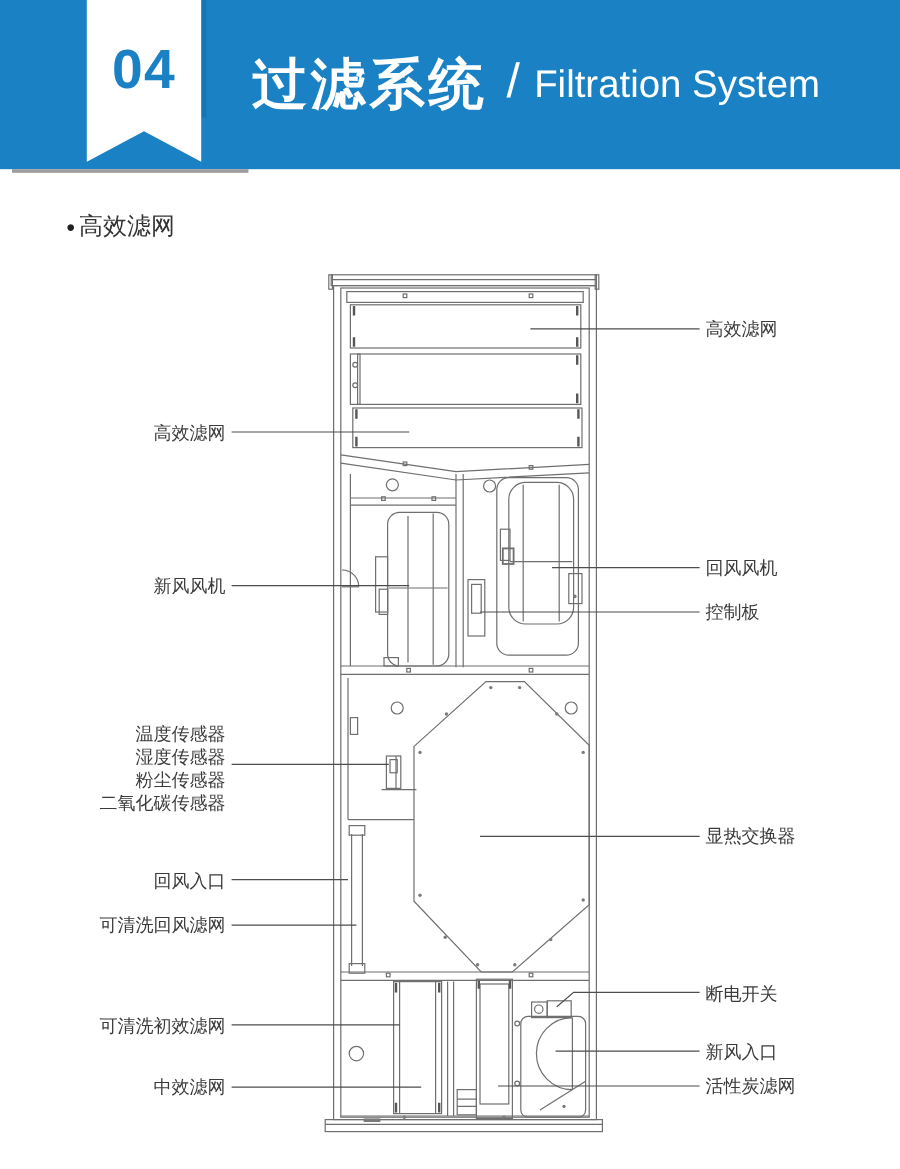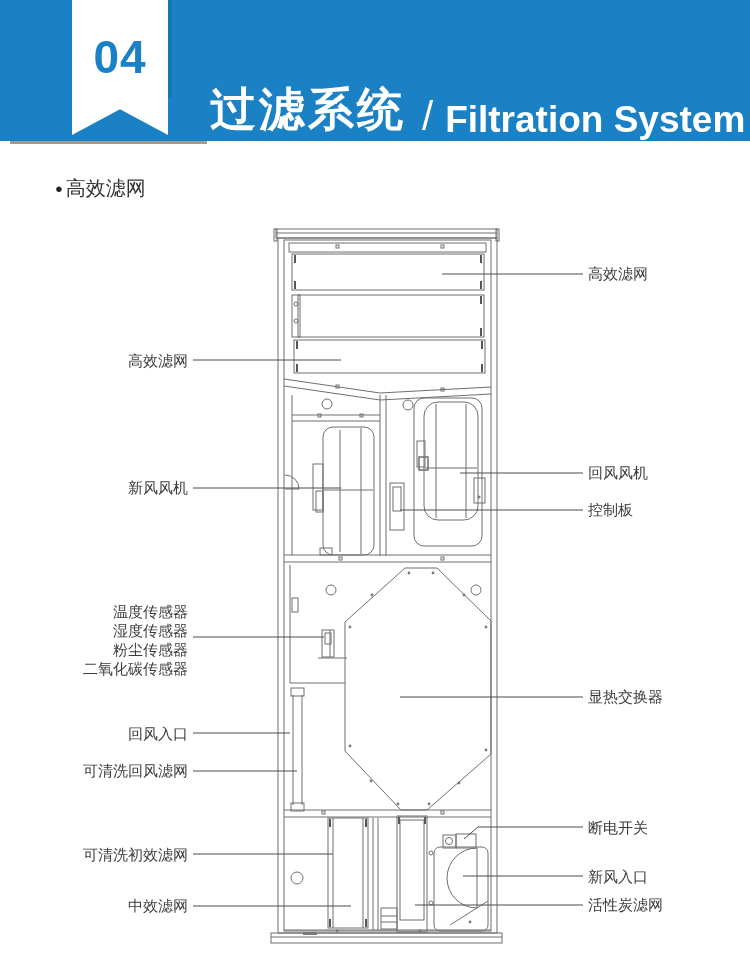--- a/index.html
+++ b/index.html
@@ -6,24 +6,24 @@
   .page{position:relative;width:750px;height:974px;background:#ffffff;overflow:hidden;
         font-family:"Liberation Sans",sans-serif;}
   
   .header{position:absolute;left:0;top:0;width:750px;height:141px;background:#1a82c4;}
   .ribbon{position:absolute;left:72px;top:0;width:96px;height:135px;background:#ffffff;
           clip-path:polygon(0 0,100% 0,100% 100%,50% 81%,0 100%);
           display:flex;justify-content:center;}
   .ribbon-num{color:#1a82c4;font-size:46px;font-weight:bold;line-height:1;margin-top:34px;
               letter-spacing:1px;}
   .ribbon-shade{position:absolute;left:168px;top:0;width:4px;height:98px;background:#0f6da9;opacity:.55;}
-  .titles{position:absolute;left:210px;top:0;height:141px;display:flex;align-items:flex-end;color:#ffffff;}
+  .titles{position:absolute;left:210px;top:0;height:141px;display:flex;align-items:center;color:#ffffff;}
   .title-cn{font-size:46px;letter-spacing:3px;font-weight:bold;}
   .title-slash{font-size:40px;font-weight:300;margin:0 12px 0 16px;transform:translateY(-2px);}
-  .title-en{font-size:37px;font-weight:700;}
+  .title-en{font-size:32px;font-weight:400;}
   .header-shadow{position:absolute;left:10px;top:141px;width:197px;height:3px;background:#9c9c9c;}
   
   .series{position:absolute;left:55px;top:175px;font-size:20px;color:#333333;display:flex;align-items:center;}
   .series .bullet{font-size:13px;margin-right:3px;color:#222222;}
   
   .diagram{position:absolute;left:0;top:0;width:750px;height:974px;}
   .diagram text{font-size:15px;fill:#3b3b3b;}
 </style>
 </head>
 <body>

